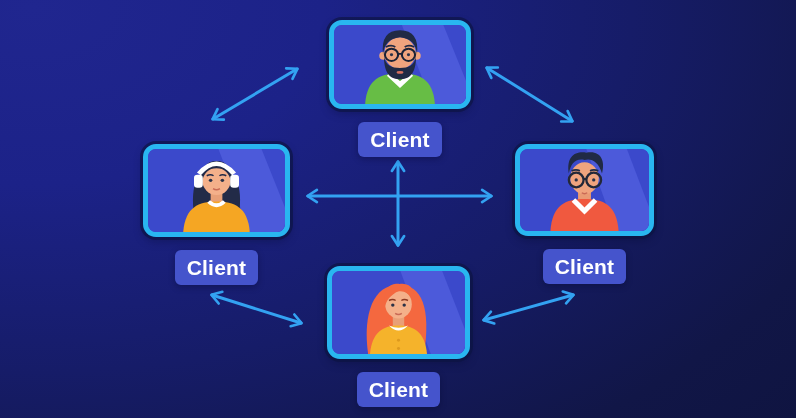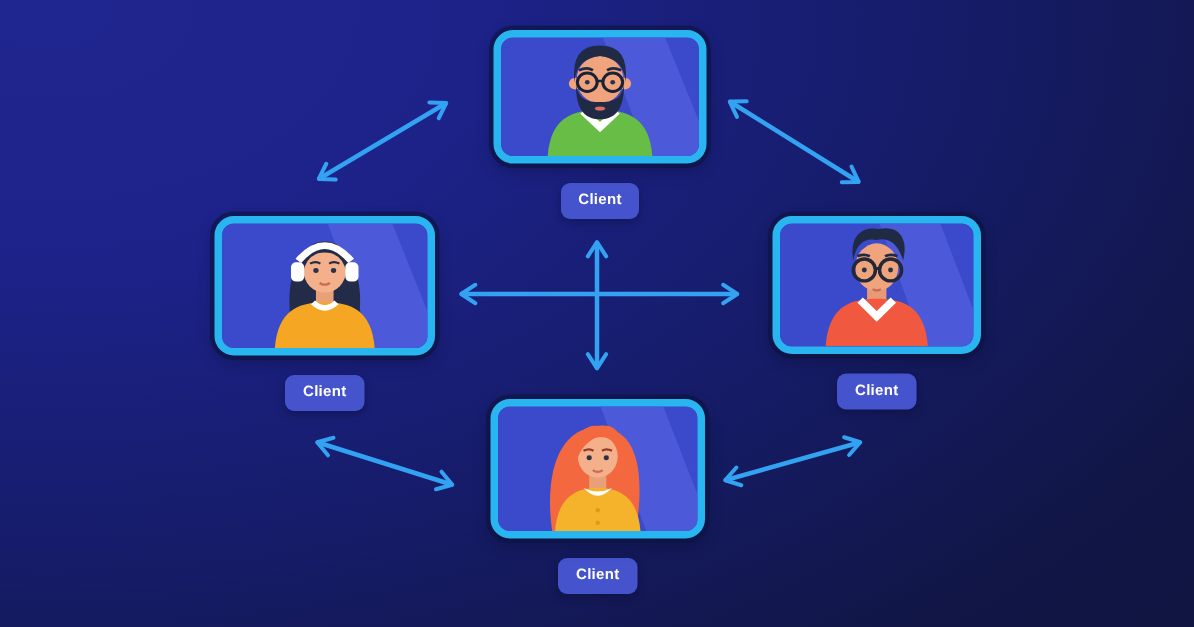--- a/index.html
+++ b/index.html
@@ -37,21 +37,21 @@
     inset: 0;
     border-radius: 7px;
     overflow: hidden;
   }
   .screen-inner svg { display: block; width: 100%; height: 100%; }
   .node-label {
     margin-top: 13px;
     background: #4554cc;
     color: #ffffff;
     font-weight: bold;
-    font-size: 10px;
+    font-size: 21px;
     line-height: 1;
     padding: 7px 12px;
     border-radius: 6px;
     letter-spacing: 0.2px;
     box-shadow: 0 2px 6px rgba(5,10,40,0.35);
   }
   #node-top    { left: 329px; top: 20px;  width: 142px; }
   #node-top    .screen { height: 89px; }
   #node-left   { left: 143px; top: 144px; width: 147px; }
   #node-left   .screen { height: 93px; }

